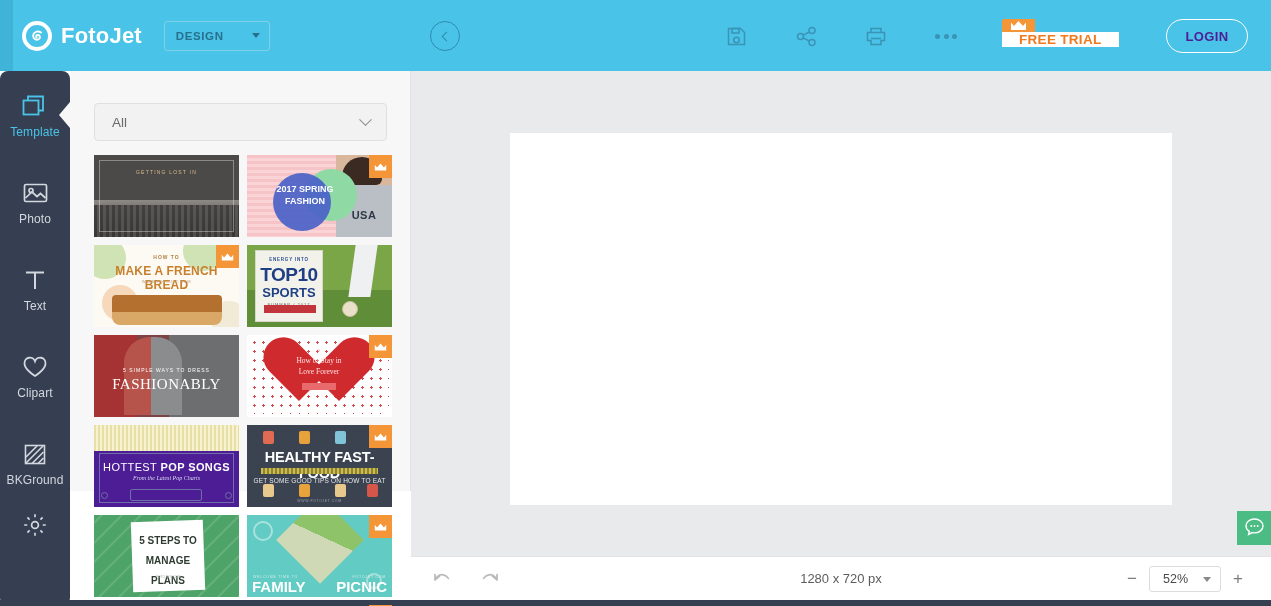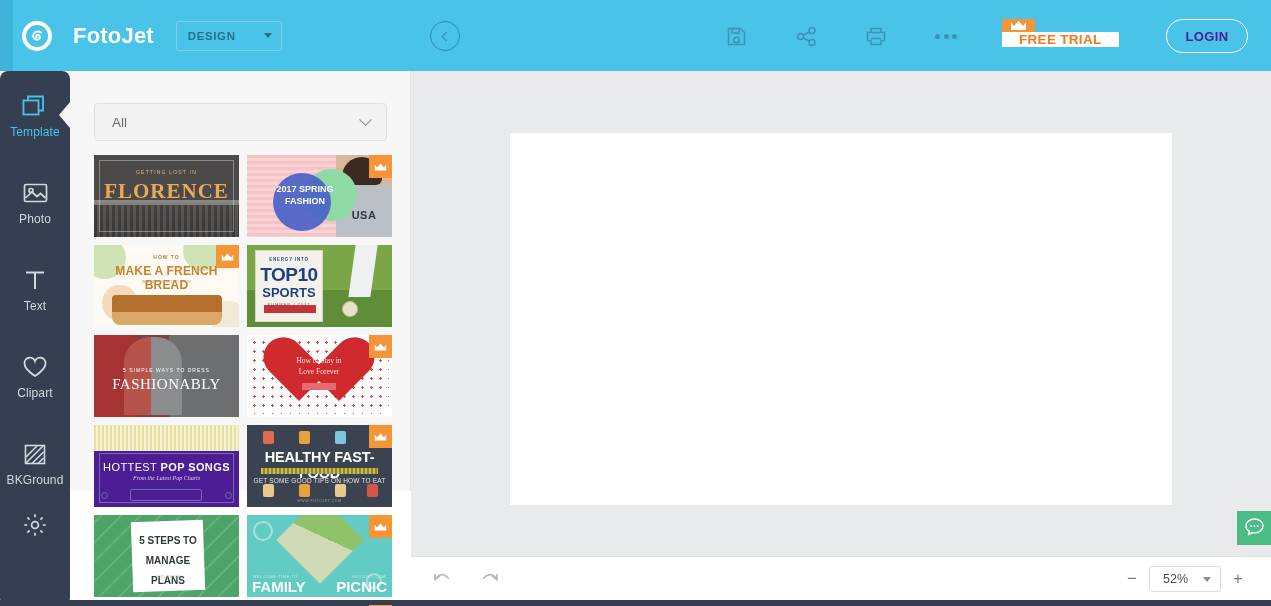--- a/index.html
+++ b/index.html
@@ -25,21 +25,21 @@
     display: flex; align-items: center; padding-left: 9px;
   }
   .logo-mark {
     width: 30px; height: 30px; border-radius: 50%;
     background: #ffffff; display: flex; align-items: center; justify-content: center;
     flex: 0 0 auto;
   }
   .logo-mark svg { display: block; }
   .logo-text {
     color: #ffffff; font-size: 22px; font-weight: bold; letter-spacing: 0.2px;
-    margin-left: 21px; white-space: nowrap;
+    margin-left: 9px; white-space: nowrap;
   }
   .design-select {
     margin-left: 22px; width: 106px; height: 30px;
     border: 1px solid #7ecfe8; border-radius: 3px;
     display: flex; align-items: center; justify-content: space-between;
     padding: 0 9px 0 11px; cursor: pointer;
   }
   .design-select .lbl {
     color: #27708c; font-size: 11.5px; font-weight: bold; letter-spacing: 0.6px;
   }
@@ -481,21 +481,20 @@
     </div>
 
     <div class="thumb-grid">
 
       <div class="thumb-row">
         <div class="thumb">
           <div class="tt t-florence">
             <div class="skyline"></div>
             <div class="bord"></div>
             <div class="sub">GETTING LOST IN</div>
-            <div class="big">FLORENCE</div>
           </div>
         </div>
         <div class="thumb">
           <div class="tt t-fashion">
             <div class="girl">
               <div class="hair"></div>
               <div class="usa">USA</div>
             </div>
             <div class="cgreen"></div>
             <div class="cblue"></div>
@@ -660,20 +659,21 @@
     </div>
     <div class="bb-icon bb-redo">
       <span>
         <svg width="20" height="16" viewBox="0 0 20 16" fill="none" stroke="#b9b9b9" stroke-width="1.7" stroke-linecap="round">
           <path d="M17 9.5V4.5M17 9.5C17 9.5 14 4 9 4.8 5.5 5.4 3.6 8.4 3.6 8.4"></path>
           <path d="M17 9.8 12.4 6.2"></path>
         </svg>
       </span>
     </div>
 
+    <div class="bb-size">1280 x 720 px</div>
 
     <div class="zoom-ctl">
       <span class="zoom-minus">−</span>
       <div class="zoom-box">
         <span class="zv">52%</span>
         <span class="caret-gray"></span>
       </div>
       <span class="zoom-plus">+</span>
     </div>
   </div>

